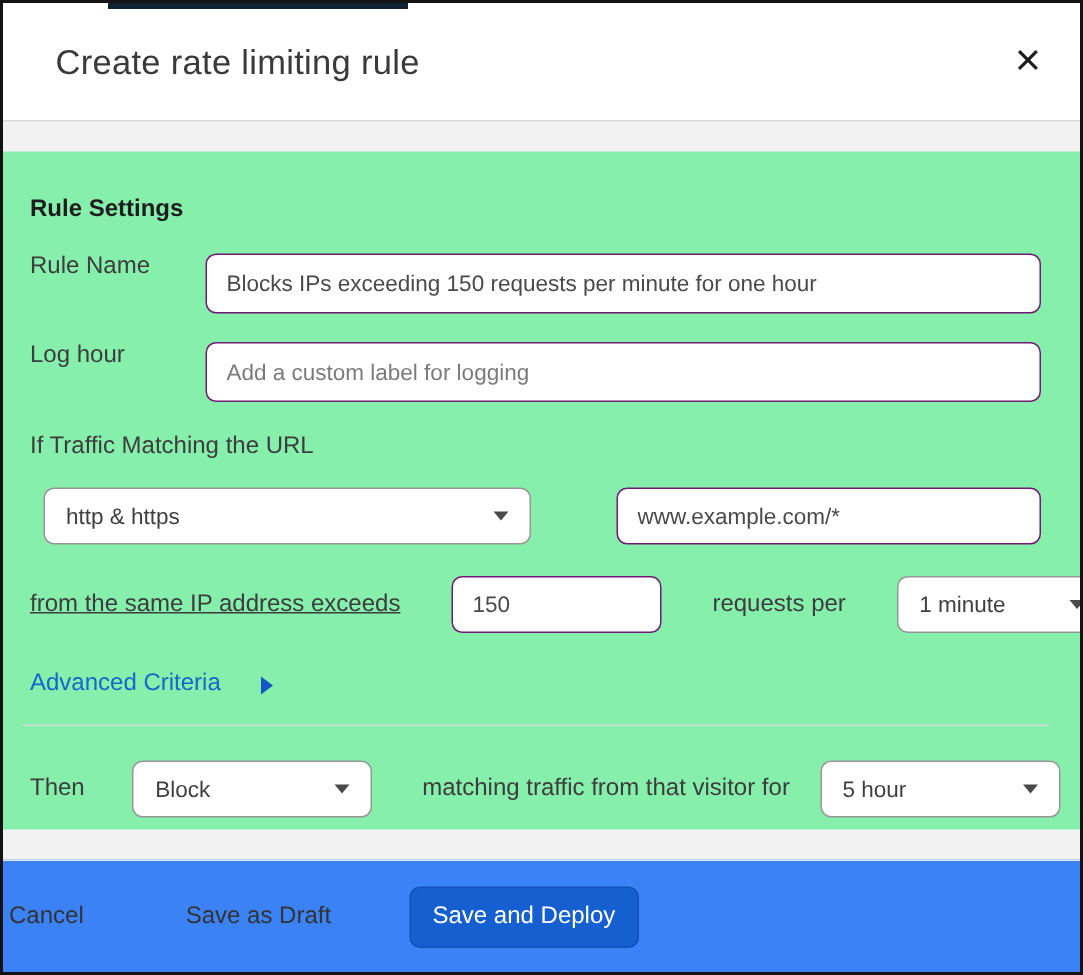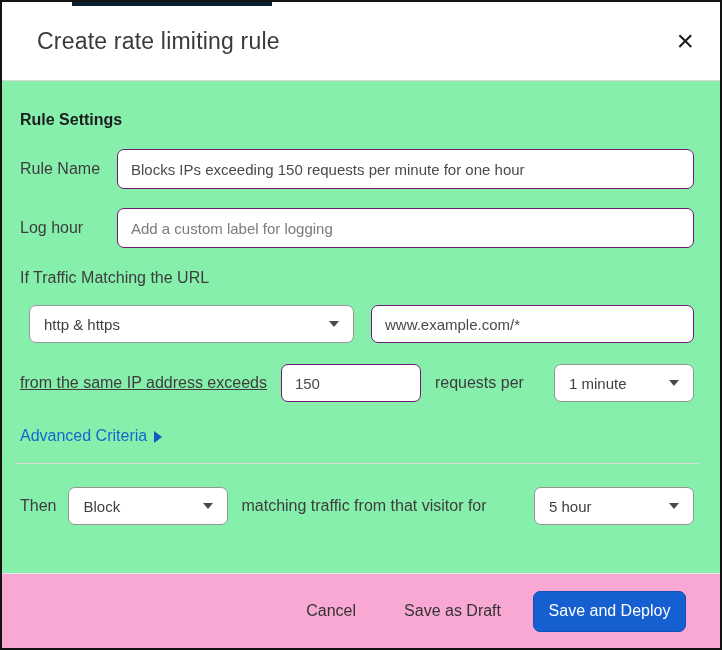--- a/index.html
+++ b/index.html
@@ -1,15 +1,15 @@
 <!DOCTYPE html>
 <html><head>
 <meta charset="utf-8">
 <style>
-  * { margin:0; padding:0; box-sizing:border-box; }
+  * { margin:0; padding:0; box-sizing:border-box;gap:20px; }
   html,body { background:#e8e8e8; }
   body { font-family:"Liberation Sans", sans-serif; }
 
   .window {
     position:relative;
     width:722px; height:650px;
     border:2px solid #131313;
     background:#f2f2f2;
     overflow:hidden;
     display:flex; flex-direction:column;
@@ -47,21 +47,21 @@
     background:#86efac;
     padding:0 26px 0 18px;
     position:relative;
   }
   .section-heading {
     margin-top:30px;
     font-size:16px; font-weight:700; color:#1d1d1d;
   }
   .lbl { font-size:16px; color:#3d3d3d; }
 
-  .field-row { display:flex; align-items:center; }
+  .field-row { display:flex; align-items:flex-start; }
   .row-rule-name { margin-top:20px; }
   .row-log-label { margin-top:19px; }
   .field-row .field-label { flex:0 0 97px; }
   .text-input {
     height:40px; width:100%;
     border:1px solid #701a75; border-radius:7px;
     background:#ffffff;
     padding:0 13px;
     font-family:Liberation Sans, sans-serif;
     font-size:15px; color:#4a4a4a;
@@ -120,23 +120,23 @@
 
   .row-action { margin-top:23px; display:flex; align-items:center; }
   .row-action .pre-label { margin-right:12px; }
   .action-select { flex:0 0 160px; }
   .row-action .mid-label { margin:0 0 0 13px; }
   .duration-select { flex:0 0 160px; margin-left:auto; }
 
   
   .dlg-footer {
     flex:0 0 75px; height:75px;
-    background:#f9a8d4;
+    background:#3b82f6;
     border-top:1px solid #e6e6e6;
-    display:flex; align-items:center; justify-content:flex-end;
+    display:flex; align-items:center; justify-content:flex-start;
     padding-right:34px;
   }
   .footer-text-btn {
     background:none; border:none; cursor:pointer;
     font-family:"Liberation Sans", sans-serif;
     font-size:16px; color:#333333;
     padding:8px 4px;
   }
   .cancel-btn { margin-right:40px; }
   .draft-btn  { margin-right:28px; }

